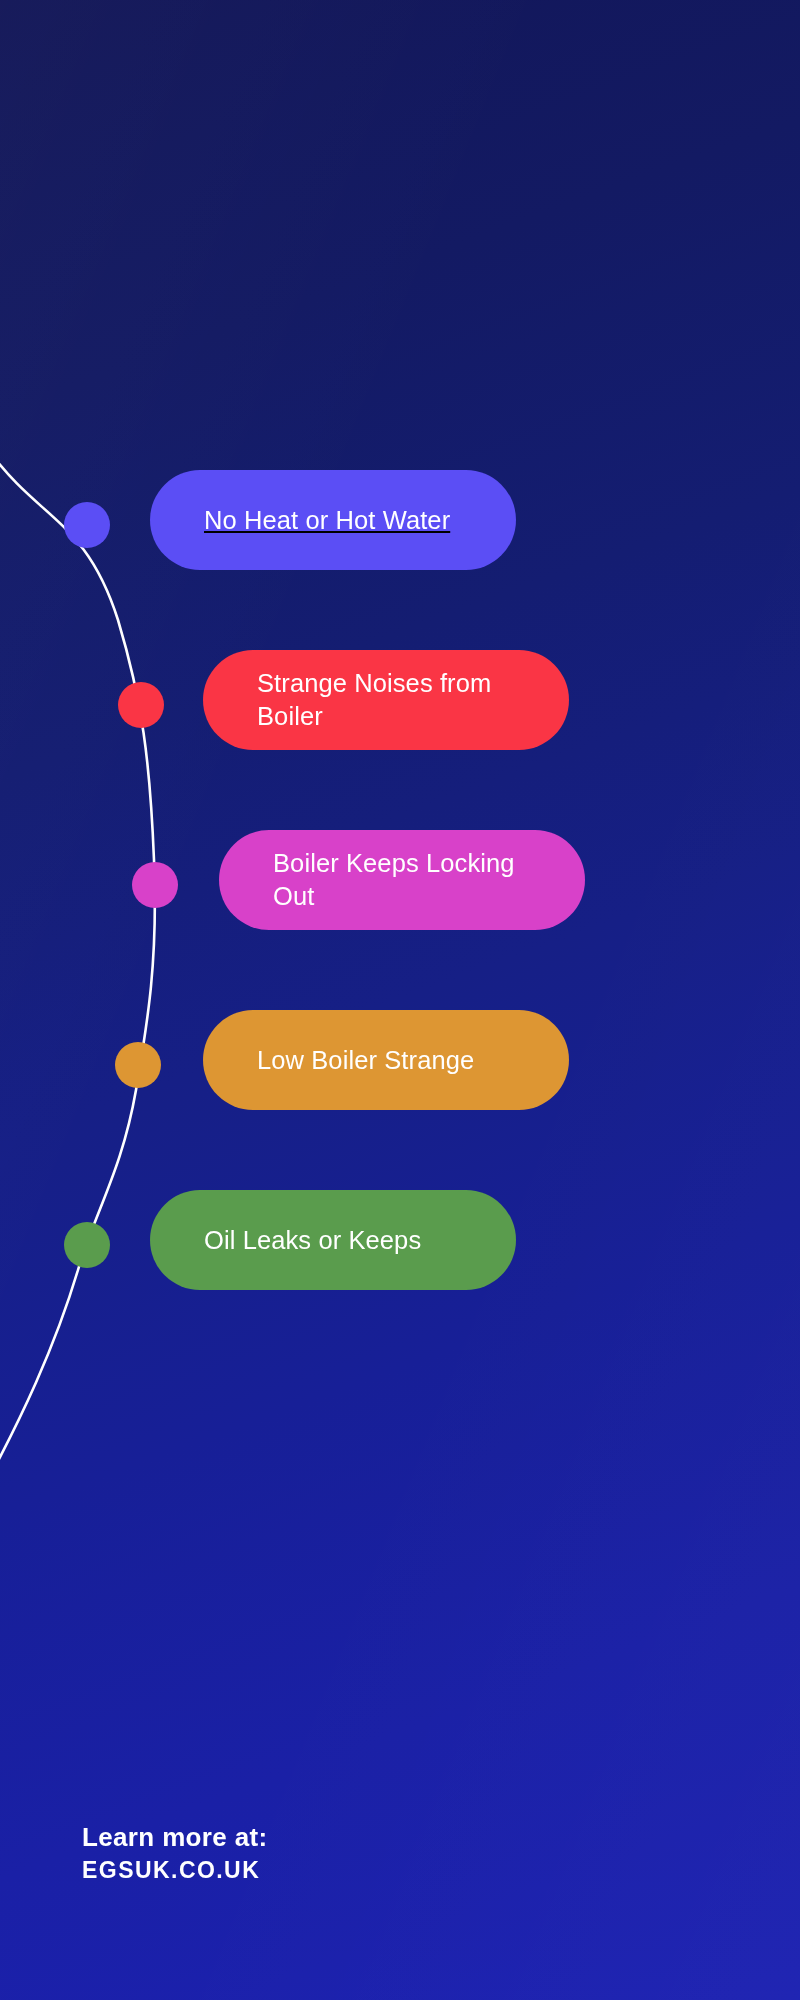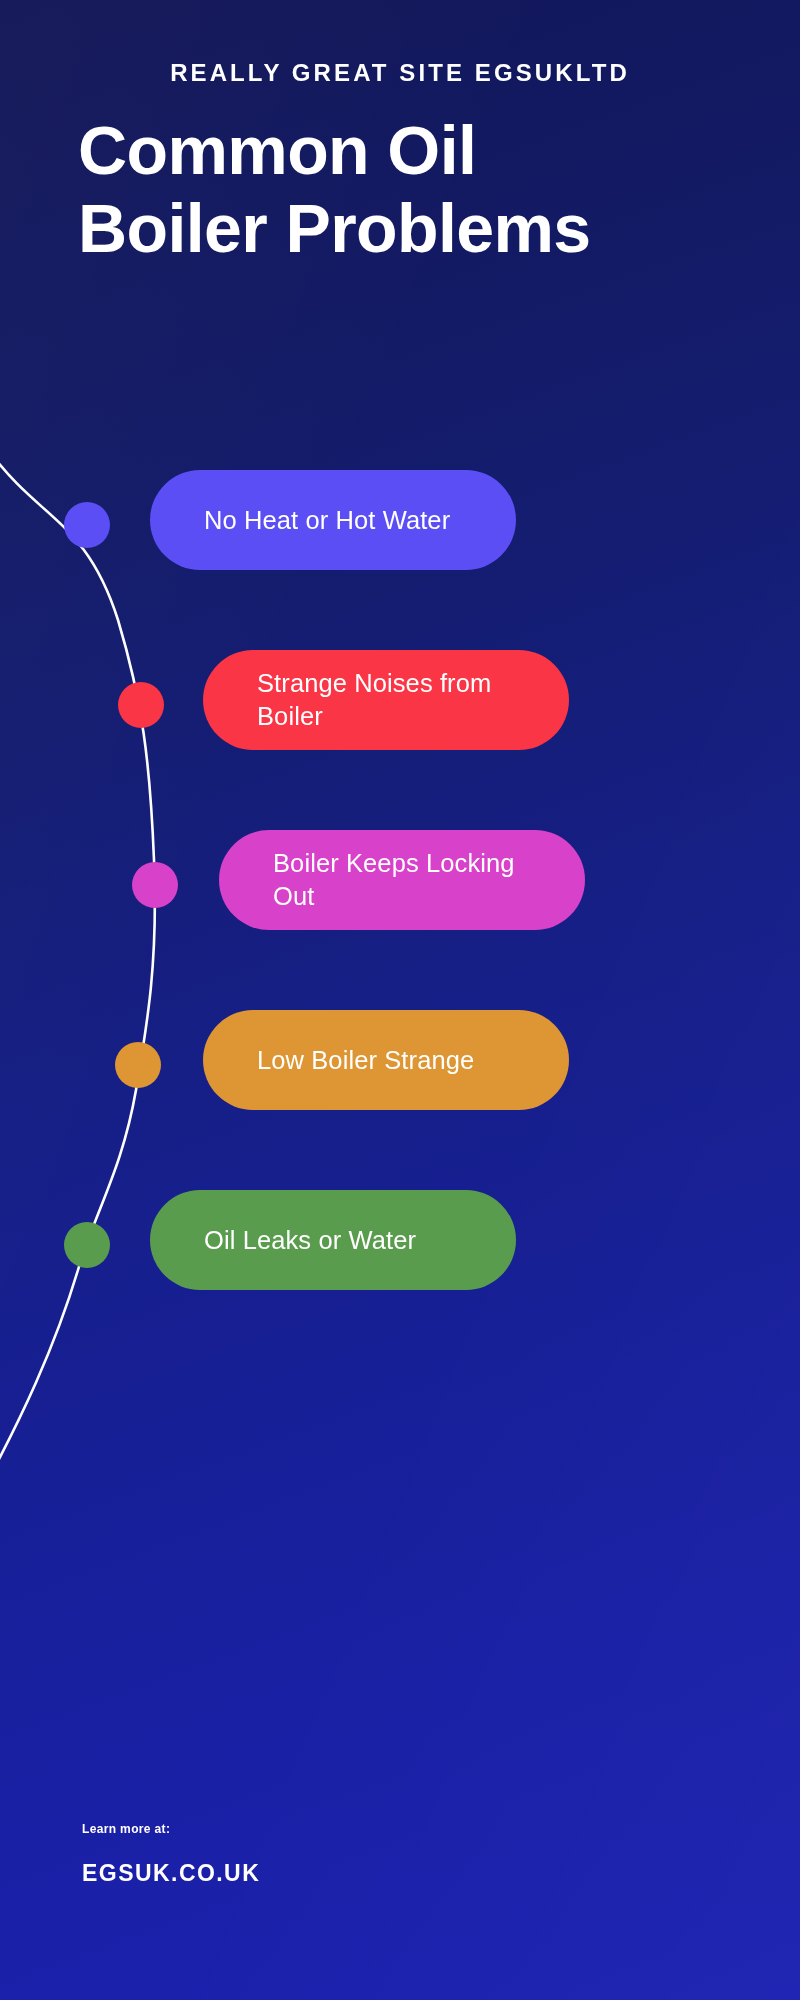--- a/index.html
+++ b/index.html
@@ -110,21 +110,21 @@
     color: #ffffff;
     font-size: 25.5px;
     line-height: 1.28;
     font-weight: normal;
     letter-spacing: 0.1px;
   }
 
   
   .item-0 { top: 470px; }
   .item-0 .dot  { left: 64px; }
-  .item-0 .pill { left: 150px; width: 366px; }
+  .item-0 .pill { left: 150px; width: 366px; text-decoration: underline; }
 
   .item-1 { top: 650px; }
   .item-1 .dot  { left: 118px; }
   .item-1 .pill { left: 203px; width: 366px; }
 
   .item-2 { top: 830px; }
   .item-2 .dot  { left: 132px; }
   .item-2 .pill { left: 219px; width: 366px; align-items: center; }
 
   .item-3 { top: 1010px; }
@@ -136,48 +136,41 @@
   .item-4 .pill { left: 150px; width: 366px; }
 
   
   .footer {
     position: absolute;
     left: 82px;
     top: 1822px;
   }
   .footer-label {
     color: #ffffff;
-    font-size: 12px;
+    font-size: 26px;
     font-weight: bold;
     letter-spacing: 0.35px;
     line-height: 1.2;
   }
   .footer-url {
-    margin-top: 24px;
+    margin-top: 4px;
     color: #ffffff;
     font-size: 23px;
     font-weight: bold;
     letter-spacing: 1.45px;
     line-height: 1.2;
   }
 </style>
 </head>
 <body>
 
 <div class="poster">
 
   <div class="sheen"></div>
 
-  <div class="header">
-    <div class="eyebrow">REALLY GREAT SITE EGSUKLTD</div>
-    <h1 class="title">
-      <span class="line">Common Oil</span>
-      <span class="line">Boiler Problems</span>
-    </h1>
-  </div>
 
   <svg class="curve" viewBox="0 0 800 2000">
     <path d="M -10 452
              C 40 520, 86 520, 118 620
              C 142 700, 150 760, 154 860
              C 158 960, 148 1020, 136 1090
              C 122 1170, 96 1210, 78 1270
              C 54 1350, 20 1420, -12 1480" fill="none" stroke="#ffffff" stroke-width="2.6" stroke-linecap="round"></path>
   </svg>
 
@@ -207,21 +200,21 @@
     <div class="item item-3">
       <div class="dot" style="background:#dd9633"></div>
       <div class="pill" style="background:#dd9633">
         <span class="pill-label">Low Boiler Strange</span>
       </div>
     </div>
 
     <div class="item item-4">
       <div class="dot" style="background:#5a9c4d"></div>
       <div class="pill" style="background:#5a9c4d">
-        <span class="pill-label">Oil Leaks or Water</span>
+        <span class="pill-label">Oil Leaks or Keeps</span>
       </div>
     </div>
 
   </div>
 
   <div class="footer">
     <div class="footer-label">Learn more at:</div>
     <div class="footer-url">EGSUK.CO.UK</div>
   </div>
 

